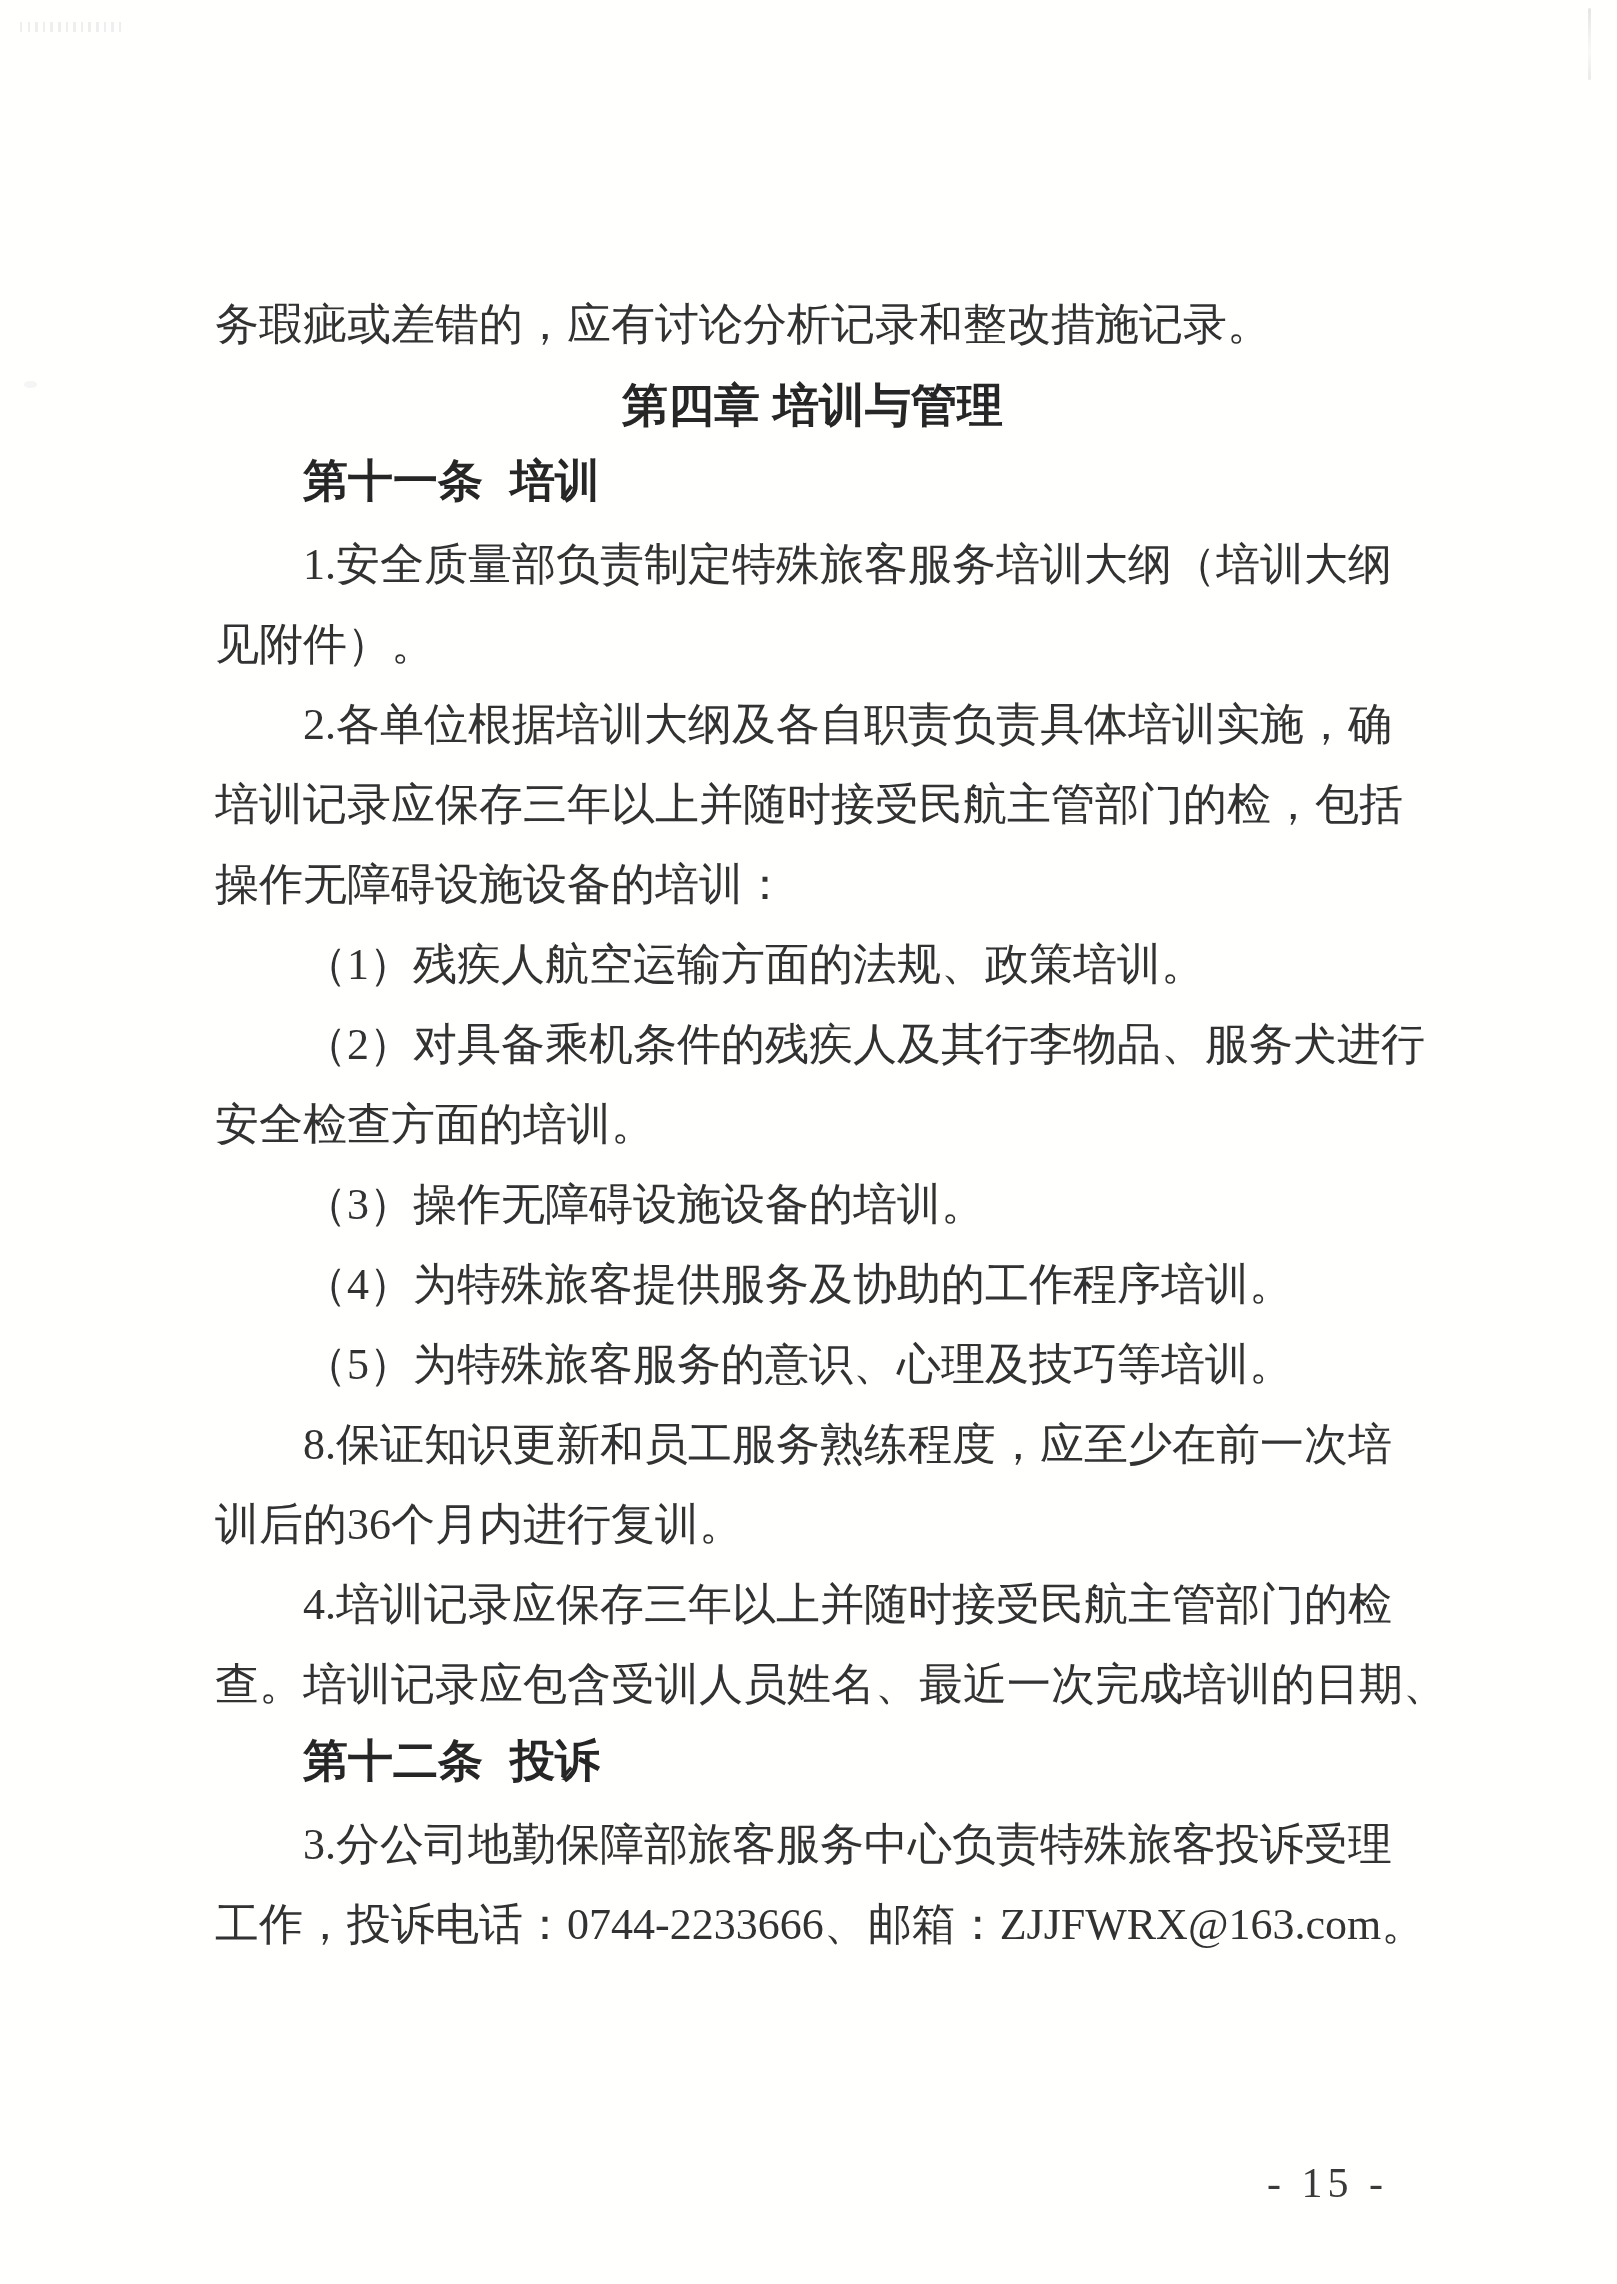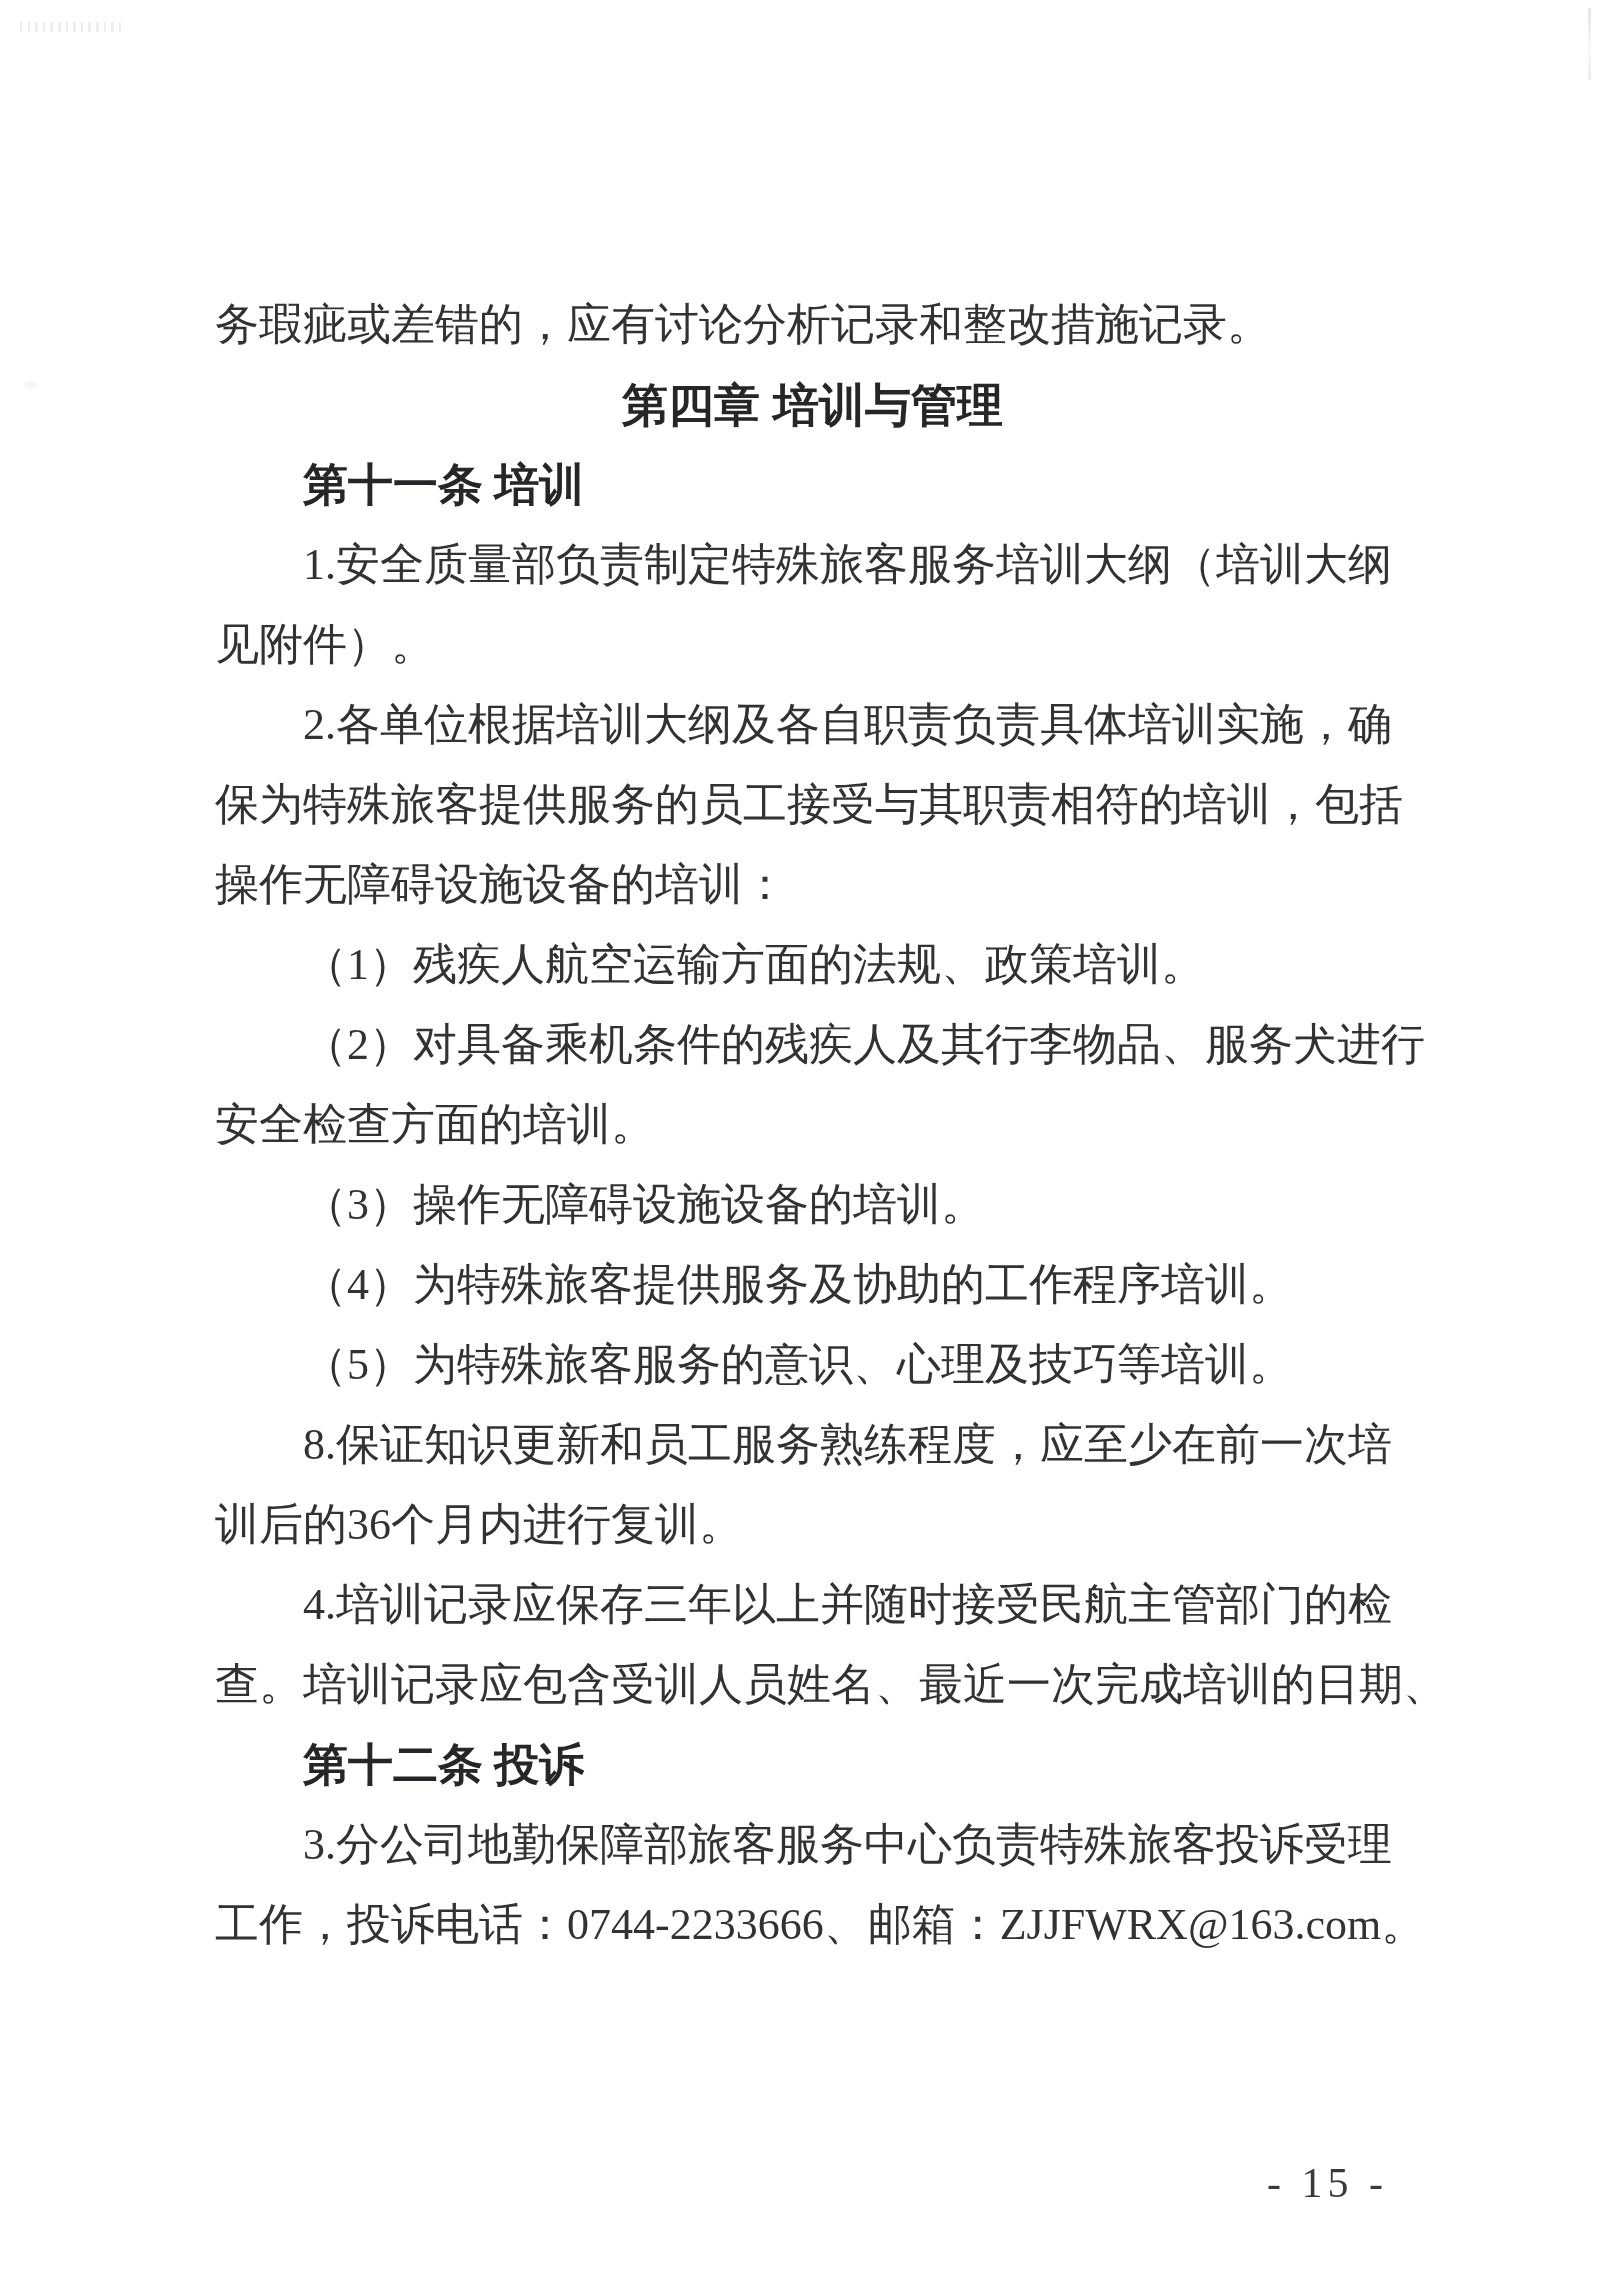--- a/index.html
+++ b/index.html
@@ -41,20 +41,21 @@
     text-align: center;
     font-family: "Liberation Sans", "DejaVu Sans", sans-serif;
     font-weight: 700;
     font-size: 46px;
     color: #262626;
   }
   .line.article {
     font-weight: 700;
     font-size: 45px;
     color: #262626;
+    font-family: Liberation Mono, monospace;
   }
   .page-number {
     position: absolute;
     top: 2158px;
     left: 1267px;
     font-size: 42px;
     line-height: 51px;
     letter-spacing: 5px;
     color: #3a3a3a;
   }
@@ -99,21 +100,21 @@
   <div class="artifact artifact-topright"></div>
   <div class="artifact artifact-leftedge"></div>
 
   <div class="text-block" id="lines-container">
       <div class="line body">务瑕疵或差错的，应有讨论分析记录和整改措施记录。</div>
       <div class="line chapter">第四章 培训与管理</div>
       <div class="line article indent">第十一条 培训</div>
       <div class="line body indent">1.安全质量部负责制定特殊旅客服务培训大纲（培训大纲</div>
       <div class="line body">见附件）。</div>
       <div class="line body indent">2.各单位根据培训大纲及各自职责负责具体培训实施，确</div>
-      <div class="line body">保为特殊旅客提供服务的员工接受与其职责相符的培训，包括</div>
+      <div class="line body">培训记录应保存三年以上并随时接受民航主管部门的检，包括</div>
       <div class="line body">操作无障碍设施设备的培训：</div>
       <div class="line body indent">（1）残疾人航空运输方面的法规、政策培训。</div>
       <div class="line body indent">（2）对具备乘机条件的残疾人及其行李物品、服务犬进行</div>
       <div class="line body">安全检查方面的培训。</div>
       <div class="line body indent">（3）操作无障碍设施设备的培训。</div>
       <div class="line body indent">（4）为特殊旅客提供服务及协助的工作程序培训。</div>
       <div class="line body indent">（5）为特殊旅客服务的意识、心理及技巧等培训。</div>
       <div class="line body indent">8.保证知识更新和员工服务熟练程度，应至少在前一次培</div>
       <div class="line body">训后的36个月内进行复训。</div>
       <div class="line body indent">4.培训记录应保存三年以上并随时接受民航主管部门的检</div>

